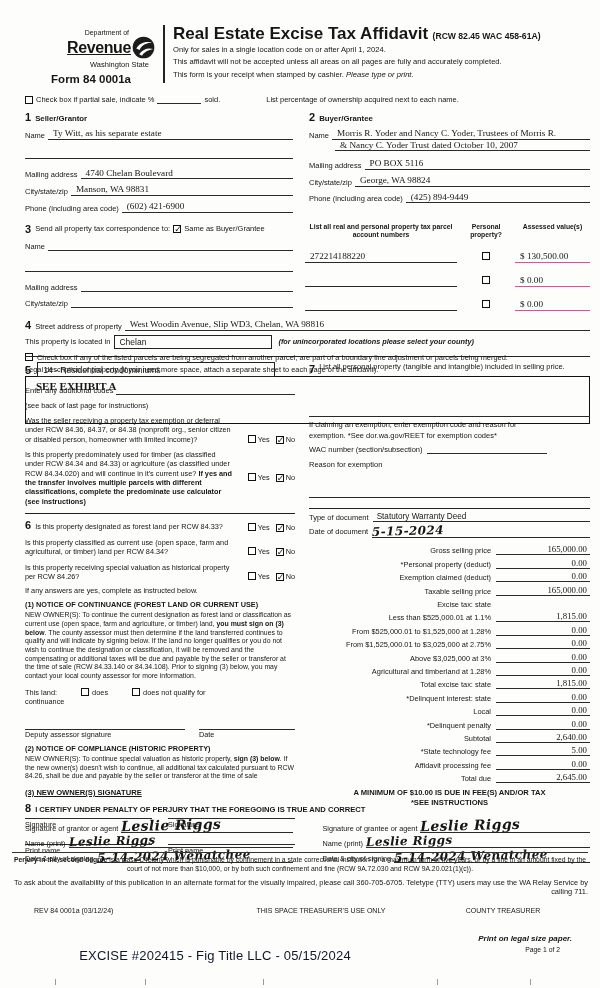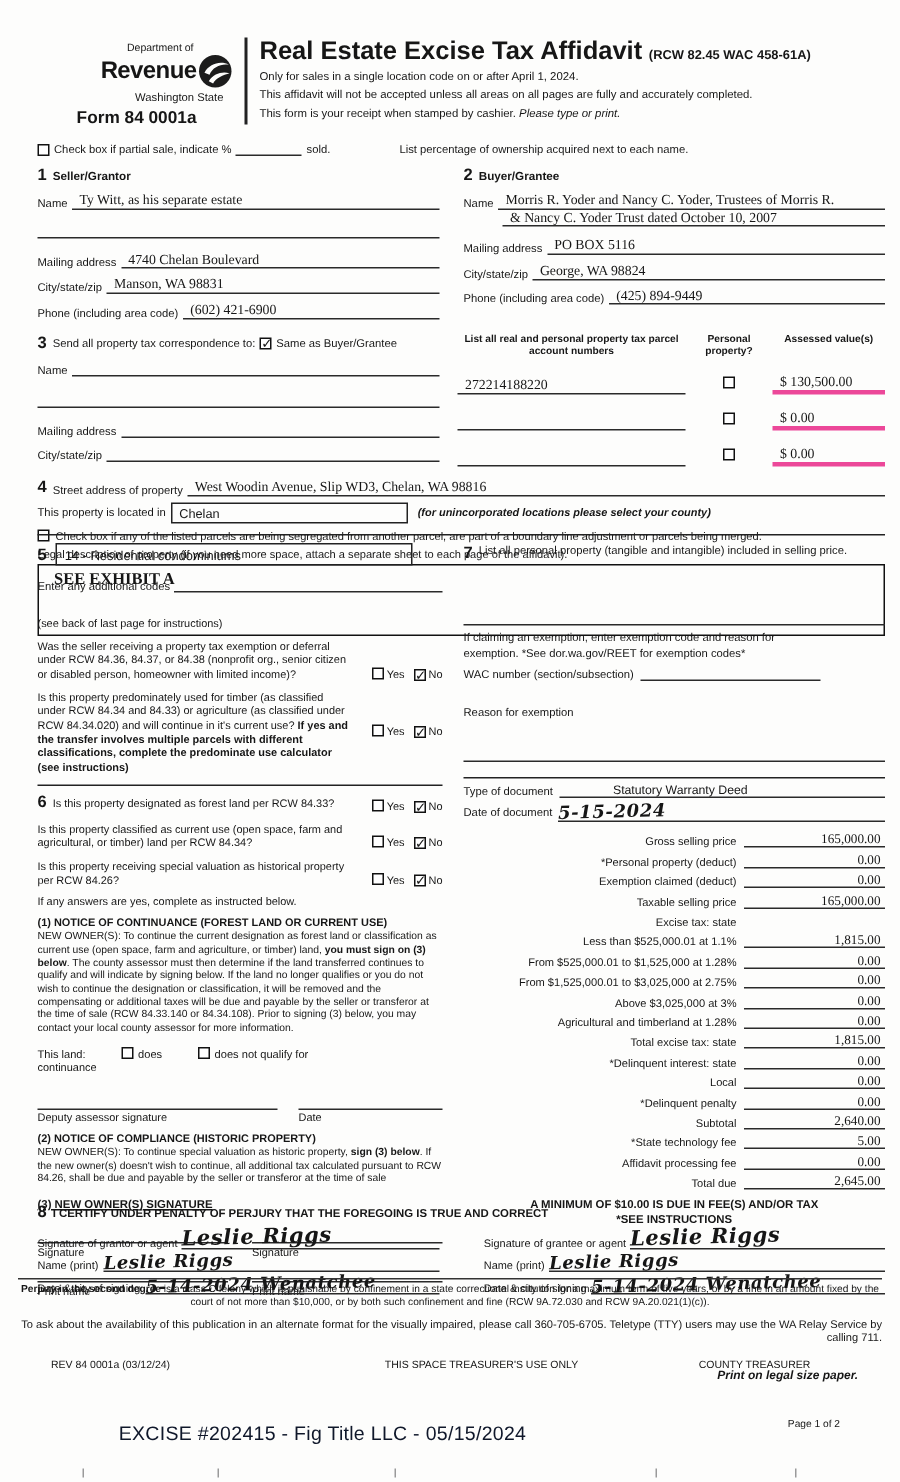--- a/index.html
+++ b/index.html
@@ -8,21 +8,21 @@
     width:600px; height:988px; background:#fdfdfc; position:relative;
     margin:0 auto; overflow:hidden; color:#161616;
     font-family:"Liberation Sans","DejaVu Sans",sans-serif;
   }
   .content { position:absolute; top:24px; left:25px; width:565px; }
 
   
   .hdr { display:flex; }
   .logo-col { width:130px; text-align:right; padding-top:5px; flex:none; }
   .dept { font-size:7px; padding-right:26px; }
-  .rev-row { display:flex; justify-content:flex-end; align-items:center; }
+  .rev-row { display:flex; justify-content:flex-end; align-items:center;text-decoration:underline; }
   .revenue { font-size:16px; font-weight:bold; letter-spacing:-0.4px; line-height:1; }
   .logo-svg { width:23px; height:23px; margin-left:1px; flex:none; }
   .state { font-size:7.5px; padding-right:6px; margin-top:1px; }
   .formnum { font-size:11.5px; font-weight:bold; margin-top:4px; padding-right:24px; }
   .hdr-div { border-left:2px solid #222; margin:1px 8px 2px 8px; }
   .title-col { flex:1; padding-top:1px; }
   .ttl { font-size:17px; font-weight:bold; line-height:1.05; display:inline; }
   .ttl-rcw { font-size:8.6px; font-weight:bold; }
   .hnote { font-size:7.6px; line-height:1.38; margin-top:2px; }
   .hnote .em { font-style:italic; }
@@ -67,21 +67,21 @@
   .sec3 { display:flex; margin-top:10px; }
   .sec3L { width:268px; margin-right:12px; flex:none; }
   .sec3-head { display:flex; align-items:center; font-size:7.5px; font-weight:bold; }
   .sec3-head .cb { margin:0 3px; }
   .ptable { flex:1; }
   .phead { display:flex; font-size:6.8px; font-weight:bold; text-align:center; line-height:1.2; }
   .ph1 { width:152px; } .ph2 { width:58px; } .ph3 { flex:1; }
   .prow { display:flex; align-items:flex-end; margin-top:6px; }
   .prow .pline { width:152px; border-bottom:1px solid #2a2a2a; min-height:11px; }
   .prow .pcb { width:58px; text-align:center; }
-  .prow .pval { flex:1; border-bottom:3px solid #ec4899; min-height:11px; }
+  .prow .pval { flex:1; border-bottom:1px solid #ec4899; min-height:11px; }
 
   
   .sec4 { margin-top:8px; }
   .located { display:flex; align-items:center; margin-top:4px; font-size:7.5px; }
   .loc-box { border:1px solid #222; width:158px; font-size:8.5px; padding:1px 4px; margin-left:4px; }
   .loc-note { font-size:7.3px; font-style:italic; font-weight:bold; margin-left:6px; }
   .seg-row { display:flex; align-items:center; margin-top:4px; font-size:7.4px; }
   .seg-row .cb { margin-right:4px; }
   .legal-lab { font-size:7.4px; margin-top:3px; }
   .legal-box { border:1.5px solid #111; height:48px; margin-top:2px; padding:4px 10px; }
@@ -92,21 +92,21 @@
             border-top:1.5px solid #222; padding-top:5px; }
   .lcol { width:270px; margin-right:14px; flex:none; }
   .rcol { flex:1; }
 
   .use-row { display:flex; align-items:center; }
   .use-box { border:1px solid #222; width:238px; font-size:8.6px; padding:1.5px 5px; margin-left:2px; }
   .q { display:flex; margin-top:6px; font-size:7.3px; line-height:1.28; }
   .q .qtxt { flex:1; }
   .yn { white-space:nowrap; margin-left:6px; font-size:7.3px; align-self:flex-end; }
   .yn .cb { margin:0 2px 0 6px; }
-  .smallnote { font-size:7.3px; margin-top:16px; }
+  .smallnote { font-size:7.3px; margin-top:6px; }
 
   .sec6 { border-top:1.5px solid #222; margin-top:7px; padding-top:4px; }
   .para { font-size:6.9px; line-height:1.26; margin-top:2px; }
   .n-title { font-size:7.3px; font-weight:bold; margin-top:5px; }
   .land-row { display:flex; font-size:7.4px; margin-top:7px; }
   .land-row .cb { margin:0 3px 0 24px; }
   .dep-row { display:flex; margin-top:14px; }
   .dep-row .blank:first-child { width:160px; margin-right:14px; }
   .dep-row .blank:last-child { flex:1; }
   .dep-labs { display:flex; font-size:7.3px; }
@@ -119,21 +119,21 @@
 
   
   .s7-head { display:flex; font-size:7.5px; line-height:1.3; }
   .rline { border-bottom:1px solid #2a2a2a; height:1px; }
   .exnote { font-size:7.5px; line-height:1.45; margin-top:3px; }
   .wacrow { display:flex; align-items:flex-end; font-size:7.5px; margin-top:2px; }
   .wacrow .blank { width:120px; margin-left:4px; }
   .doc-sep { border-top:1.5px solid #222; margin-top:10px; }
   .docrow { display:flex; align-items:center; font-size:7.5px; margin-top:3px; }
   .docrow .lbl { margin-right:4px; white-space:nowrap; }
-  .docval { font-size:8.2px; padding-left:4px; display:block; line-height:1.1;margin-left:32px; }
+  .docval { font-size:8.2px; padding-left:4px; display:block; line-height:1.1; }
 
   .fin { margin-top:4px; }
   .fin-row { display:flex; align-items:flex-end; height:13.4px; font-size:7.4px; }
   .fin-label { flex:1; text-align:right; white-space:nowrap; padding-right:5px; }
   .fin-val { width:94px; border-bottom:1px solid #2a2a2a; text-align:right; flex:none;
              font-family:"Liberation Serif","DejaVu Serif",serif; font-size:8.8px; padding:0 3px 0 0; }
   .fin-val.noline { border-bottom:none; }
   .fin-prefix { font-family:"Liberation Serif","DejaVu Serif",serif; font-size:10px; padding-right:30px; }
   .min-note { text-align:center; font-size:7.6px; font-weight:bold; line-height:1.35; margin-top:5px; }
 
@@ -149,21 +149,21 @@
 
   
   .footer { position:absolute; top:852px; left:12px; width:576px; border-top:1px solid #333; padding-top:3px; }
   .perjury { font-size:6.8px; line-height:1.3; text-align:center; }
   .altfmt { font-size:7.4px; line-height:1.3; text-align:right; margin-top:4px; }
   .rev-row2 { display:flex; font-size:7px; margin-top:10px; padding:0 10px 0 22px; }
   .rev-row2 .c1 { width:180px; }
   .rev-row2 .c2 { flex:1; text-align:center; }
   .rev-row2 .c3 { width:150px; text-align:center; }
 
-  .print-note { position:absolute; top:912px; right:28px; text-align:right;
+  .print-note { position:absolute; top:934px; right:28px; text-align:right;
                 font-size:8px; font-weight:bold; font-style:italic; }
   .page-num { position:absolute; top:946px; right:40px; font-size:6.8px; }
   .stamp { position:absolute; top:948px; left:0; width:430px; text-align:center;
            font-size:13px; color:#0f172a; letter-spacing:0.2px; }
   .tick { position:absolute; bottom:3px; width:1px; height:6px; background:#9a9a9a; }
 </style>
 </head>
 <body>
 
 <div class="page">

